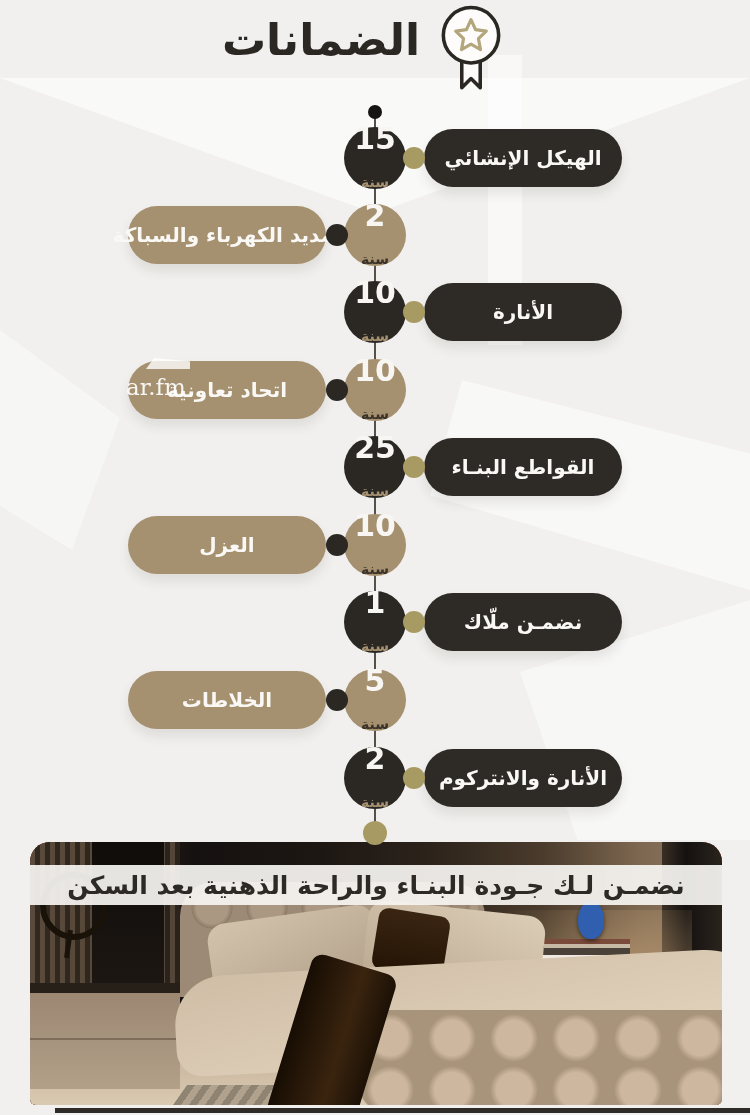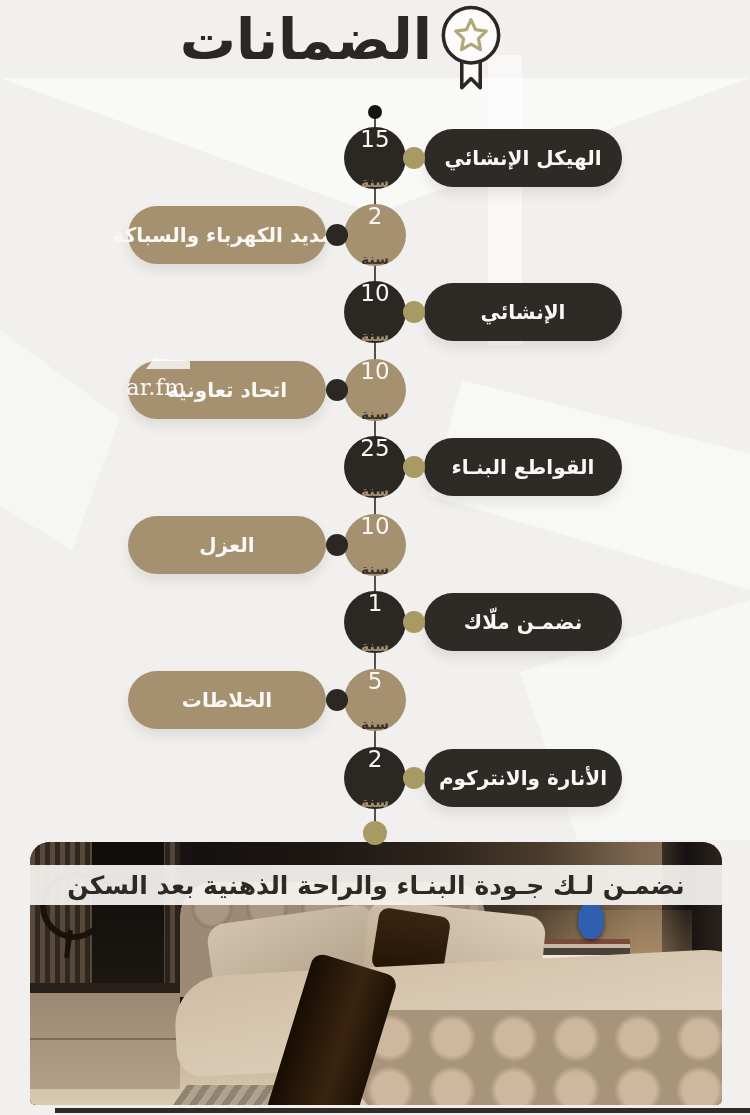--- a/index.html
+++ b/index.html
@@ -15,39 +15,39 @@
   .bg2{left:488px;top:55px;width:34px;height:290px;background:rgba(255,255,255,.55);}
   .bg3{left:430px;top:380px;width:320px;height:210px;background:rgba(255,255,255,.5);
        clip-path:polygon(10% 0,100% 35%,100% 100%,0 55%);}
   .bg4{left:520px;top:600px;width:230px;height:240px;background:rgba(255,255,255,.45);
        clip-path:polygon(0 30%,100% 0,100% 100%,25% 100%);}
   .bg5{left:0;top:330px;width:120px;height:220px;background:rgba(255,255,255,.4);
        clip-path:polygon(0 0,100% 40%,60% 100%,0 80%);}
   
   .title{
     position:absolute;top:12px;left:210px;width:222px;height:56px;
-    color:#2b2824;font-size:56px;font-weight:bold;text-align:center;
+    color:#2b2824;font-size:44px;font-weight:bold;text-align:center;
     direction:rtl;line-height:56px;letter-spacing:-1px;
   }
   .medal{position:absolute;left:435px;top:4px;width:72px;height:88px;}
   
   .spine{position:absolute;left:374px;top:112px;width:2px;height:722px;background:#55504a;}
   .spine-start{position:absolute;left:368px;top:105px;width:14px;height:14px;border-radius:50%;background:#161412;}
   .spine-end{position:absolute;left:363px;top:821px;width:24px;height:24px;border-radius:50%;background:#a89a63;z-index:6;}
   
   .row{position:absolute;left:0;top:0;width:100%;}
   .r1{--cy:158px;} .r2{--cy:235px;} .r3{--cy:312px;}
   .r4{--cy:390px;} .r5{--cy:467px;} .r6{--cy:545px;}
   .r7{--cy:622px;} .r8{--cy:700px;} .r9{--cy:778px;}
   .circle{
     position:absolute;left:344px;top:calc(var(--cy) - 31px);width:62px;height:62px;
     border-radius:50%;display:flex;flex-direction:column;align-items:center;justify-content:center;
     z-index:3;
   }
-  .circle .num{font-size:23px;font-weight:normal;color:#f8f6f3;line-height:24px;}
+  .circle .num{font-size:30px;font-weight:bold;color:#f8f6f3;line-height:24px;}
   .circle .unit{font-size:14px;font-weight:bold;line-height:16px;direction:rtl;margin-top:23px;}
   .circle.dark{background:#2b2824;}
   .circle.dark .unit{color:#a5906f;}
   .circle.tan{background:#a5906f;}
   .circle.tan .unit{color:#3b332a;}
   .pill{
     position:absolute;top:calc(var(--cy) - 29px);width:198px;height:58px;border-radius:29px;
     display:flex;align-items:center;justify-content:center;z-index:2;
     box-shadow:0 7px 12px rgba(60,50,40,.10);
   }
@@ -167,21 +167,21 @@
     </div>
   </div>
 
   <div class="row right r3">
     <div class="circle dark">
       <span class="num">10</span>
       <span class="unit">سنة</span>
     </div>
     <div class="dot"></div>
     <div class="pill dark">
-      <span>الإنشائي</span>
+      <span>الأنارة</span>
     </div>
   </div>
 
   <div class="row left r4">
     <div class="circle tan">
       <span class="num">10</span>
       <span class="unit">سنة</span>
     </div>
     <div class="dot"></div>
     <div class="pill tan">

